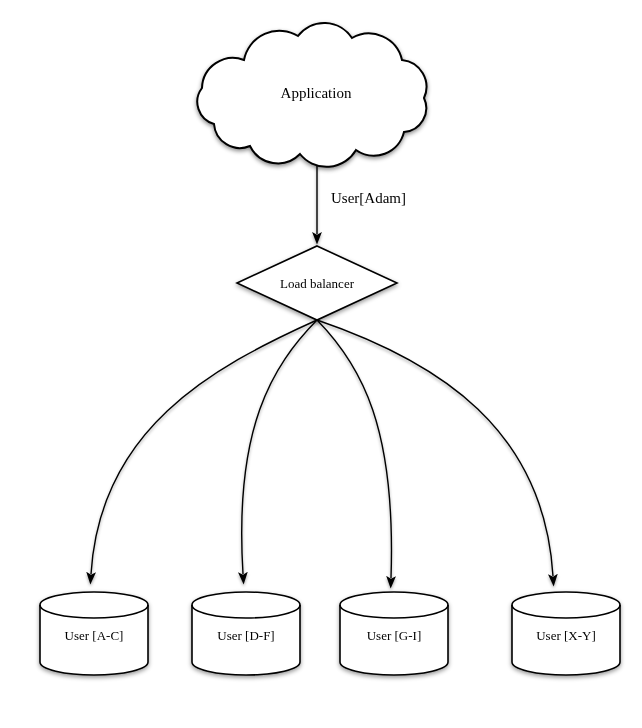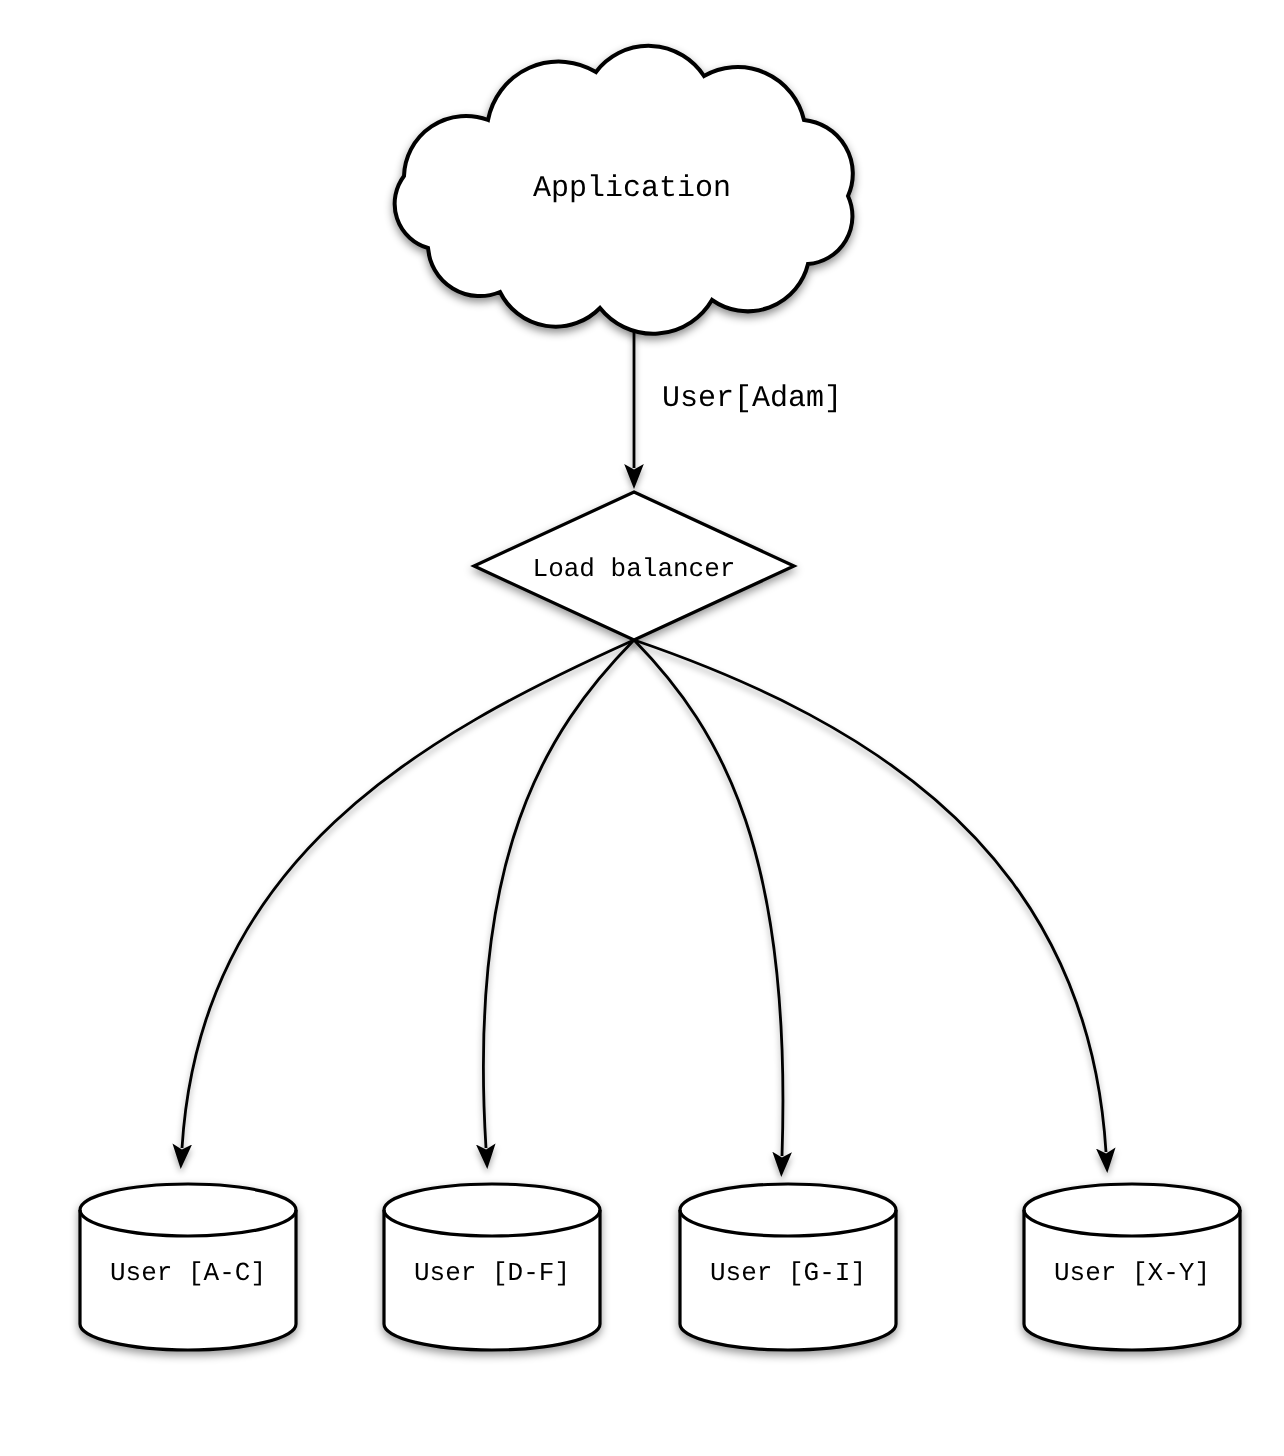--- a/index.html
+++ b/index.html
@@ -6,21 +6,21 @@
     margin: 0;
     padding: 0;
     background: #ffffff;
   }
   .stage {
     position: relative;
     width: 642px;
     height: 728px;
     background: #ffffff;
     overflow: hidden;
-    font-family: Liberation Mono, monospace;
+    font-family: Liberation Serif, serif;
   }
   svg.diagram {
     position: absolute;
     left: 0;
     top: 0;
     width: 642px;
     height: 728px;
   }
   .shape {
     fill: #ffffff;

